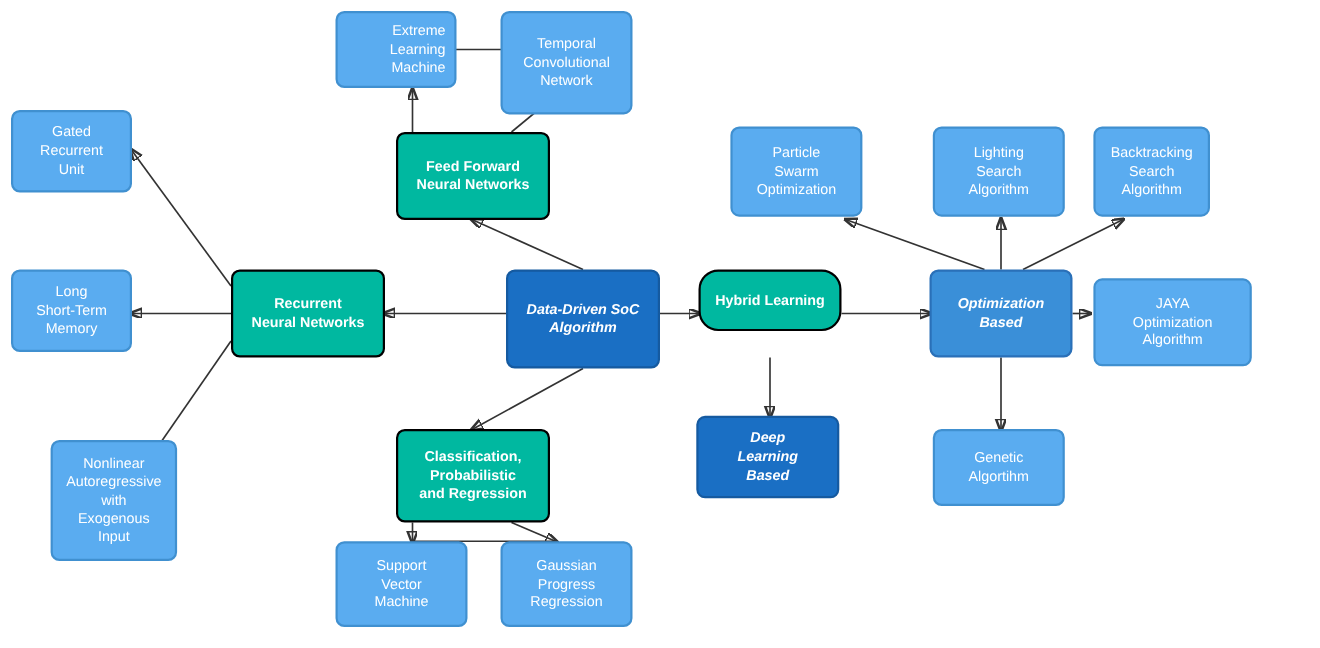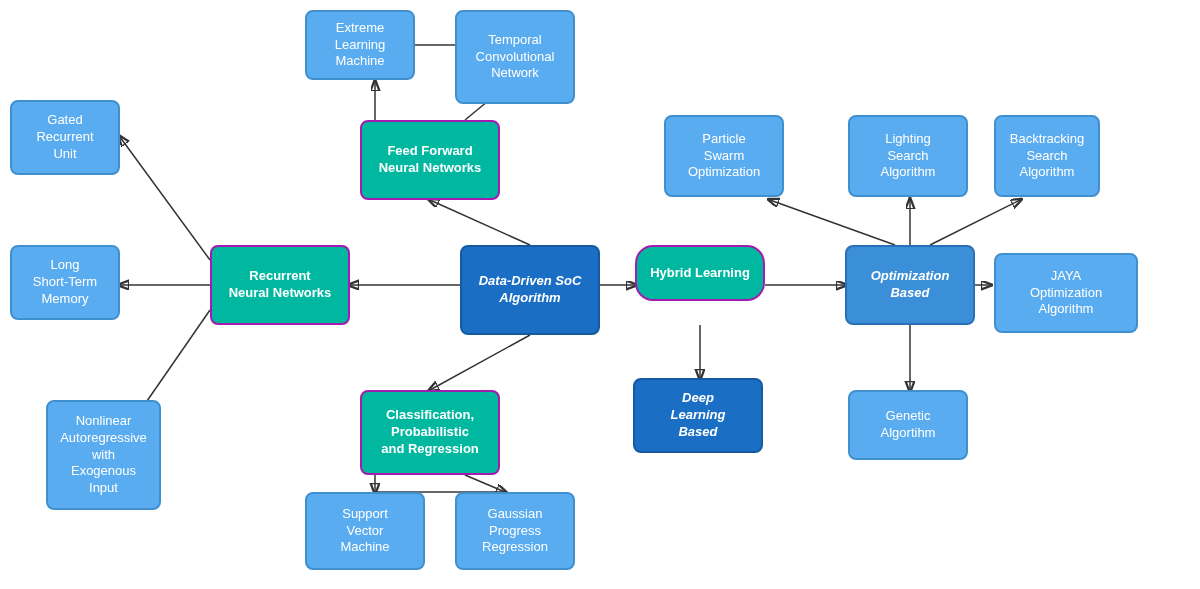--- a/index.html
+++ b/index.html
@@ -19,21 +19,21 @@
       justify-content: center;
       text-align: center;
       padding: 8px;
       font-size: 13px;
       line-height: 1.3;
     }
     .node-teal {
       background: #00b8a0;
       color: #fff;
       font-weight: bold;
-      border: 2px solid #a21caf;
+      border: 2px solid #000000;
     }
     .node-blue-dark {
       background: #1a6fc4;
       color: #fff;
       font-weight: bold;
       font-style: italic;
       border: 2px solid #155aa0;
     }
     .node-blue-light {
       background: #5aacf0;
@@ -136,21 +136,21 @@
 </div>
 
 <div class="node node-teal" style="left:635px; top:245px; width:130px; height:56px;border-radius:18px;">
   <span>Hybrid Learning</span>
 </div>
 
 <div class="node node-blue-mid" style="left:845px; top:245px; width:130px; height:80px;">
   <span><em>Optimization<br>Based</em></span>
 </div>
 
-<div class="node node-blue-light" style="left:305px; top:10px; width:110px; height:70px;">
+<div class="node node-blue-light" style="left:305px; top:10px; width:110px; height:70px;text-align:right;">
   <span>Extreme Learning<br>Machine</span>
 </div>
 
 <div class="node node-blue-light" style="left:455px; top:10px; width:120px; height:94px;">
   <span>Temporal<br>Convolutional<br>Network</span>
 </div>
 
 <div class="node node-blue-light" style="left:10px; top:100px; width:110px; height:75px;">
   <span>Gated<br>Recurrent<br>Unit</span>
 </div>

